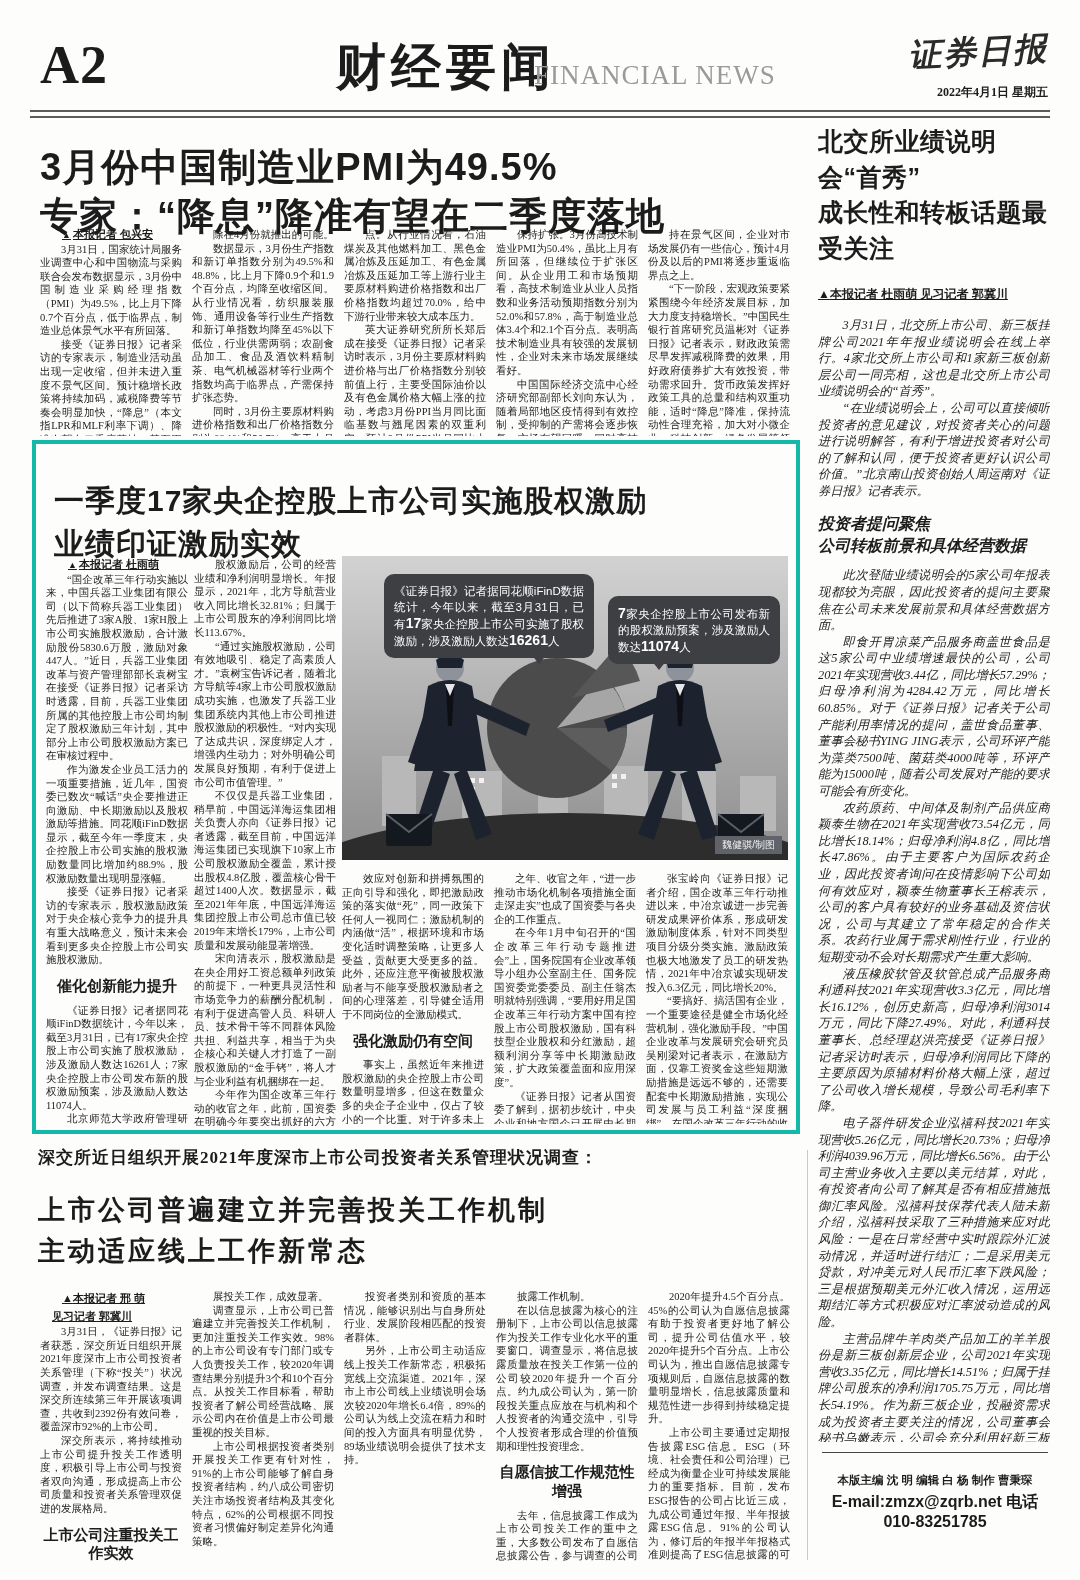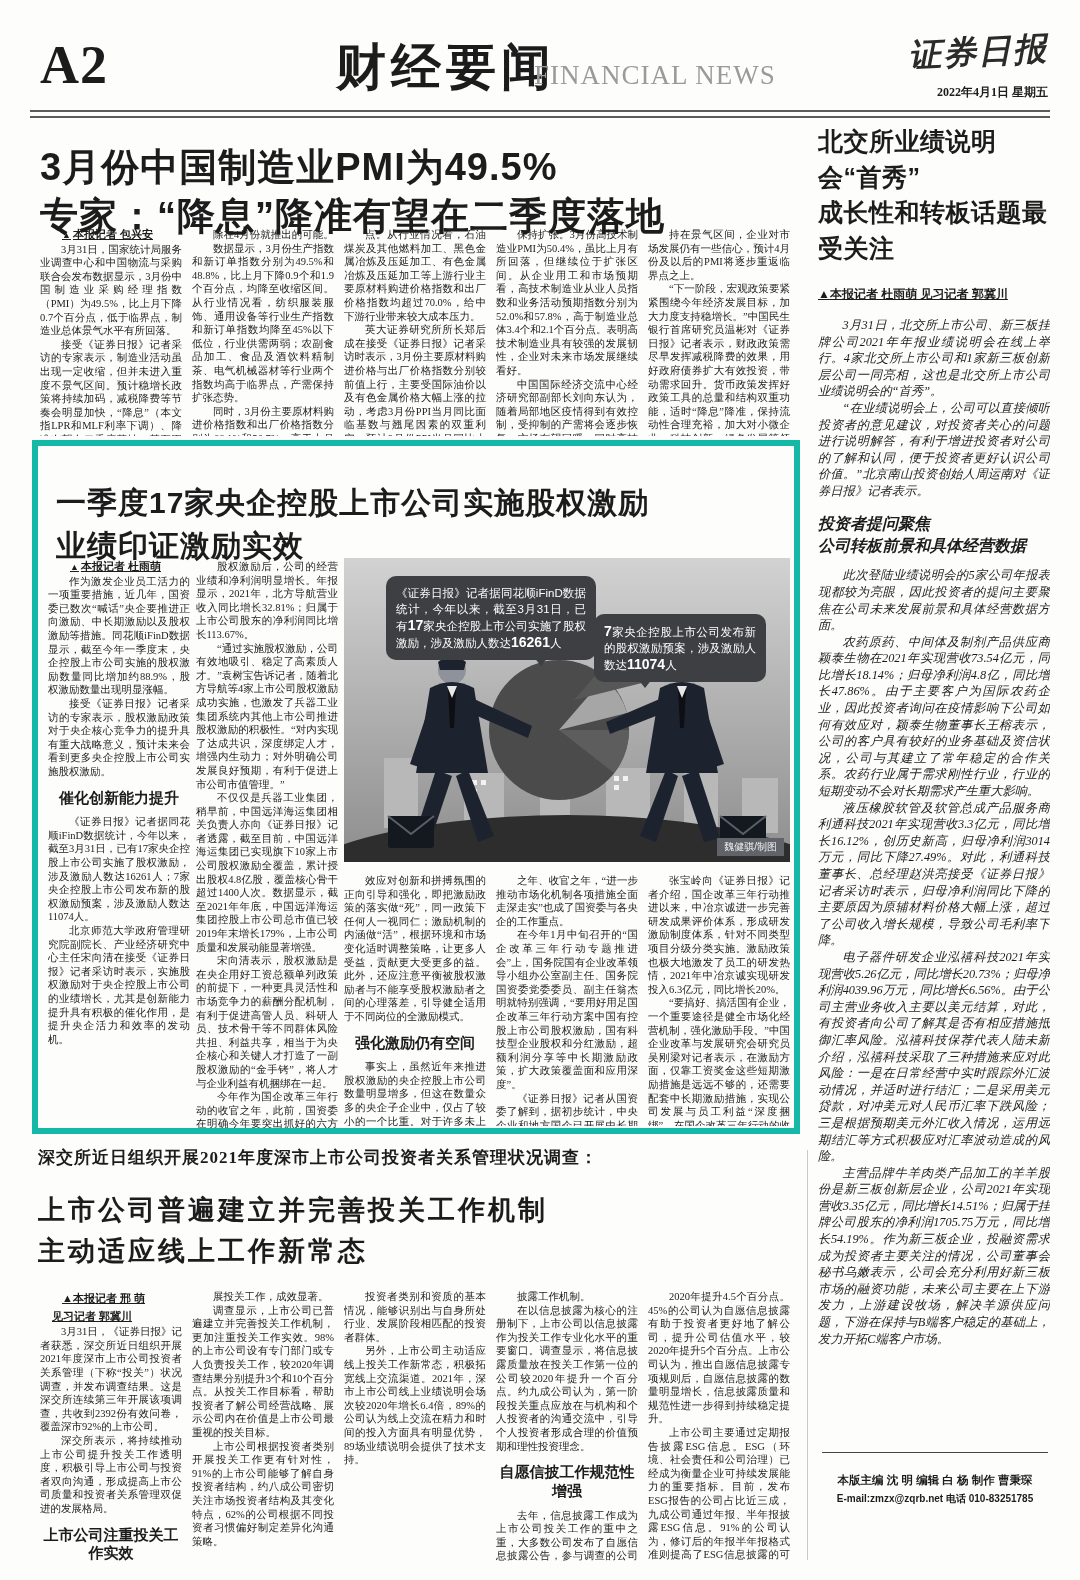--- a/index.html
+++ b/index.html
@@ -20,39 +20,39 @@
   .ncol p{margin:0;text-indent:2em;}
   .byline{font-family:"Liberation Sans",sans-serif;font-weight:bold;font-size:11px;text-indent:0;
         text-decoration:underline;margin:0 0 9px 0;}
   .byline .flag{font-size:9px;margin-right:2px;}
   .subhead{font-family:"Liberation Sans",sans-serif;font-weight:bold;font-size:15px;
         margin:10px 0 8px 0;text-indent:0;text-align:center;line-height:1.25;}
   
   .lead-headline{position:absolute;left:40px;top:118px;font-family:"Liberation Sans",sans-serif;
         font-weight:900;font-size:38px;line-height:1.28;letter-spacing:1px;}
   
-  .featured{position:absolute;left:32px;top:440px;width:768px;height:694px;border:6px solid #14b8a6;
+  .featured{position:absolute;left:32px;top:440px;width:768px;height:694px;border:4px solid #14b8a6;
         background:#fdfdfc;box-sizing:border-box;}
   .featured-headline{position:absolute;left:18px;top:10px;font-family:"Liberation Sans",sans-serif;
         font-weight:bold;font-size:30px;line-height:1.45;letter-spacing:1px;}
   .fcol1{left:10px;top:114px;height:568px;}
   .fcol2{left:158px;top:114px;height:568px;}
   .fcol3{left:306px;top:428px;height:252px;}
   .fcol4{left:458px;top:428px;height:252px;}
   .fcol5{left:610px;top:428px;height:252px;}
   
   .illus{position:absolute;left:306px;top:112px;width:446px;height:304px;overflow:hidden;}
   .illus svg{position:absolute;left:0;top:0;}
   .bubble{position:absolute;background:#3d3f42;color:#fff;border-radius:10px;padding:9px 10px;
         font-size:11.5px;line-height:16px;text-align:justify;font-family:"Liberation Sans",sans-serif;}
   .bubble .num{font-weight:bold;font-size:14px;}
   .bubble:after{content:"";position:absolute;bottom:-14px;left:70%;border:8px solid transparent;
         border-top:10px solid #3d3f42;}
   .bubble-l{left:42px;top:18px;width:190px;}
-  .bubble-r{left:250px;top:40px;width:152px;margin-top:16px;}
+  .bubble-r{left:266px;top:40px;width:152px;}
   .bubble-r:after{left:25%;}
   .illus-credit{position:absolute;right:6px;bottom:6px;background:#60646a;color:#eee;
         font-size:10px;padding:2px 7px;font-family:"Liberation Sans",sans-serif;}
   
   .rightcol{position:absolute;left:818px;top:124px;width:232px;height:1318px;overflow:hidden;}
   .right-headline{font-family:"Liberation Sans",sans-serif;font-weight:bold;font-size:25px;
         line-height:1.42;margin:0 0 20px 0;letter-spacing:0.5px;}
   .rightcol .body{text-align:justify;font-size:12.3px;line-height:16.6px;font-style:italic;}
   .rightcol .body p{margin:0;text-indent:2em;}
   .r-sub{font-family:"Liberation Sans",sans-serif;font-weight:bold;font-size:16px;line-height:1.4;
@@ -65,21 +65,21 @@
         font-weight:bold;font-size:27px;line-height:1.5;letter-spacing:3px;}
   .bcol{top:1290px;height:272px;}
   .bcol1{left:40px;} .bcol2{left:192px;} .bcol3{left:344px;} .bcol4{left:496px;} .bcol5{left:648px;}
   .b-byline{font-family:"Liberation Sans",sans-serif;font-weight:bold;font-size:11px;text-indent:0;
         text-decoration:underline;margin:0 0 10px 0;line-height:1.6;}
   .vdiv{position:absolute;left:807px;top:1150px;width:1px;height:410px;background:#c8c8c8;}
   
   .footerbox{position:absolute;left:822px;top:1452px;width:226px;text-align:center;
         border-top:1px solid #444;padding-top:20px;font-family:"Liberation Sans",sans-serif;}
   .footerbox .staff{font-weight:bold;font-size:11.5px;margin:0 0 4px 0;}
-  .footerbox .contact{font-weight:bold;font-size:10px;margin:0;}
+  .footerbox .contact{font-weight:bold;font-size:16px;margin:0;}
 </style>
 </head>
 <body>
 
 <div class="page">
 
   <div class="pageno">A2</div>
   <div class="section-cn">财经要闻</div>
   <div class="section-en">FINANCIAL NEWS</div>
   <div class="masthead">证券日报</div>
@@ -110,20 +110,21 @@
   <div class="ncol" style="left:648px;top:228px;height:208px;">
     <p>持在景气区间，企业对市场发展仍有一些信心，预计4月份及以后的PMI将逐步重返临界点之上。</p>
     <p>“下一阶段，宏观政策要紧紧围绕今年经济发展目标，加大力度支持稳增长。”中国民生银行首席研究员温彬对《证券日报》记者表示，财政政策需尽早发挥减税降费的效果，用好政府债券扩大有效投资，带动需求回升。货币政策发挥好政策工具的总量和结构双重功能，适时“降息”降准，保持流动性合理充裕，加大对小微企业、科技创新、绿色发展等领域的支持力度，提振市场主体信心，稳定宏观经济大盘。</p>
   </div>
 
   <section class="featured">
     <h2 class="featured-headline"><span>一季度17家央企控股上市公司实施股权激励</span><br><span>业绩印证激励实效</span></h2>
 
     <div class="ncol fcol1">
       <p class="byline"><span class="flag">▲</span><span>本报记者 杜雨萌</span></p>
+      <p>“国企改革三年行动实施以来，中国兵器工业集团有限公司（以下简称兵器工业集团）先后推进了3家A股、1家H股上市公司实施股权激励，合计激励股份5830.6万股，激励对象447人。”近日，兵器工业集团改革与资产管理部部长袁树宝在接受《证券日报》记者采访时透露，目前，兵器工业集团所属的其他控股上市公司均制定了股权激励三年计划，其中部分上市公司股权激励方案已在审核过程中。</p>
       <p>作为激发企业员工活力的一项重要措施，近几年，国资委已数次“喊话”央企要推进正向激励、中长期激励以及股权激励等措施。同花顺iFinD数据显示，截至今年一季度末，央企控股上市公司实施的股权激励数量同比增加约88.9%，股权激励数量出现明显涨幅。</p>
       <p>接受《证券日报》记者采访的专家表示，股权激励政策对于央企核心竞争力的提升具有重大战略意义，预计未来会看到更多央企控股上市公司实施股权激励。</p>
       <h3 class="subhead">催化创新能力提升</h3>
       <p>《证券日报》记者据同花顺iFinD数据统计，今年以来，截至3月31日，已有17家央企控股上市公司实施了股权激励，涉及激励人数达16261人；7家央企控股上市公司发布新的股权激励预案，涉及激励人数达11074人。</p>
       <p>北京师范大学政府管理研究院副院长、产业经济研究中心主任宋向清在接受《证券日报》记者采访时表示，实施股权激励对于央企控股上市公司的业绩增长，尤其是创新能力提升具有积极的催化作用，是提升央企活力和效率的发动机。</p>
 
     </div>
 
     <div class="ncol fcol2">
       <p>股权激励后，公司的经营业绩和净利润明显增长。年报显示，2021年，北方导航营业收入同比增长32.81%；归属于上市公司股东的净利润同比增长113.67%。</p>
@@ -225,20 +226,21 @@
   </section>
 
   <aside class="rightcol">
     <h2 class="right-headline"><span>北交所业绩说明会“首秀”</span><br><span>成长性和转板话题最受关注</span></h2>
     <p class="r-byline"><span class="flag">▲</span><span>本报记者 杜雨萌 见习记者 郭冀川</span></p>
     <div class="body">
       <p>3月31日，北交所上市公司、新三板挂牌公司2021年年报业绩说明会在线上举行。4家北交所上市公司和1家新三板创新层公司一同亮相，这也是北交所上市公司业绩说明会的“首秀”。</p>
       <p>“在业绩说明会上，公司可以直接倾听投资者的意见建议，对投资者关心的问题进行说明解答，有利于增进投资者对公司的了解和认同，便于投资者更好认识公司价值。”北京南山投资创始人周运南对《证券日报》记者表示。</p>
       <h3 class="r-sub"><span>投资者提问聚焦</span><br><span>公司转板前景和具体经营数据</span></h3>
       <p>此次登陆业绩说明会的5家公司年报表现都较为亮眼，因此投资者的提问主要聚焦在公司未来发展前景和具体经营数据方面。</p>
+      <p>即食开胃凉菜产品服务商盖世食品是这5家公司中业绩增速最快的公司，公司2021年实现营收3.44亿，同比增长57.29%；归母净利润为4284.42万元，同比增长60.85%。对于《证券日报》记者关于公司产能利用率情况的提问，盖世食品董事、董事会秘书YING JING表示，公司环评产能为藻类7500吨、菌菇类4000吨等，环评产能为15000吨，随着公司发展对产能的要求可能会有所变化。</p>
       <p>农药原药、中间体及制剂产品供应商颖泰生物在2021年实现营收73.54亿元，同比增长18.14%；归母净利润4.8亿，同比增长47.86%。由于主要客户为国际农药企业，因此投资者询问在疫情影响下公司如何有效应对，颖泰生物董事长王榕表示，公司的客户具有较好的业务基础及资信状况，公司与其建立了常年稳定的合作关系。农药行业属于需求刚性行业，行业的短期变动不会对长期需求产生重大影响。</p>
       <p>液压橡胶软管及软管总成产品服务商利通科技2021年实现营收3.3亿元，同比增长16.12%，创历史新高，归母净利润3014万元，同比下降27.49%。对此，利通科技董事长、总经理赵洪亮接受《证券日报》记者采访时表示，归母净利润同比下降的主要原因为原辅材料价格大幅上涨，超过了公司收入增长规模，导致公司毛利率下降。</p>
       <p>电子器件研发企业泓禧科技2021年实现营收5.26亿元，同比增长20.73%；归母净利润4039.96万元，同比增长6.56%。由于公司主营业务收入主要以美元结算，对此，有投资者向公司了解其是否有相应措施抵御汇率风险。泓禧科技保荐代表人陆未新介绍，泓禧科技采取了三种措施来应对此风险：一是在日常经营中实时跟踪外汇波动情况，并适时进行结汇；二是采用美元贷款，对冲美元对人民币汇率下跌风险；三是根据预期美元外汇收入情况，运用远期结汇等方式积极应对汇率波动造成的风险。</p>
       <p>主营品牌牛羊肉类产品加工的羊羊股份是新三板创新层企业，公司2021年实现营收3.35亿元，同比增长14.51%；归属于挂牌公司股东的净利润1705.75万元，同比增长54.19%。作为新三板企业，投融资需求成为投资者主要关注的情况，公司董事会秘书乌嫩表示，公司会充分利用好新三板市场的融资功能，未来公司主要在上下游发力，上游建设牧场，解决羊源供应问题，下游在保持与B端客户稳定的基础上，发力开拓C端客户市场。</p>
 
     </div>
   </aside>
 
   <div class="kicker">深交所近日组织开展2021年度深市上市公司投资者关系管理状况调查：</div>
   <h2 class="bottom-headline"><span>上市公司普遍建立并完善投关工作机制</span><br><span>主动适应线上工作新常态</span></h2>

